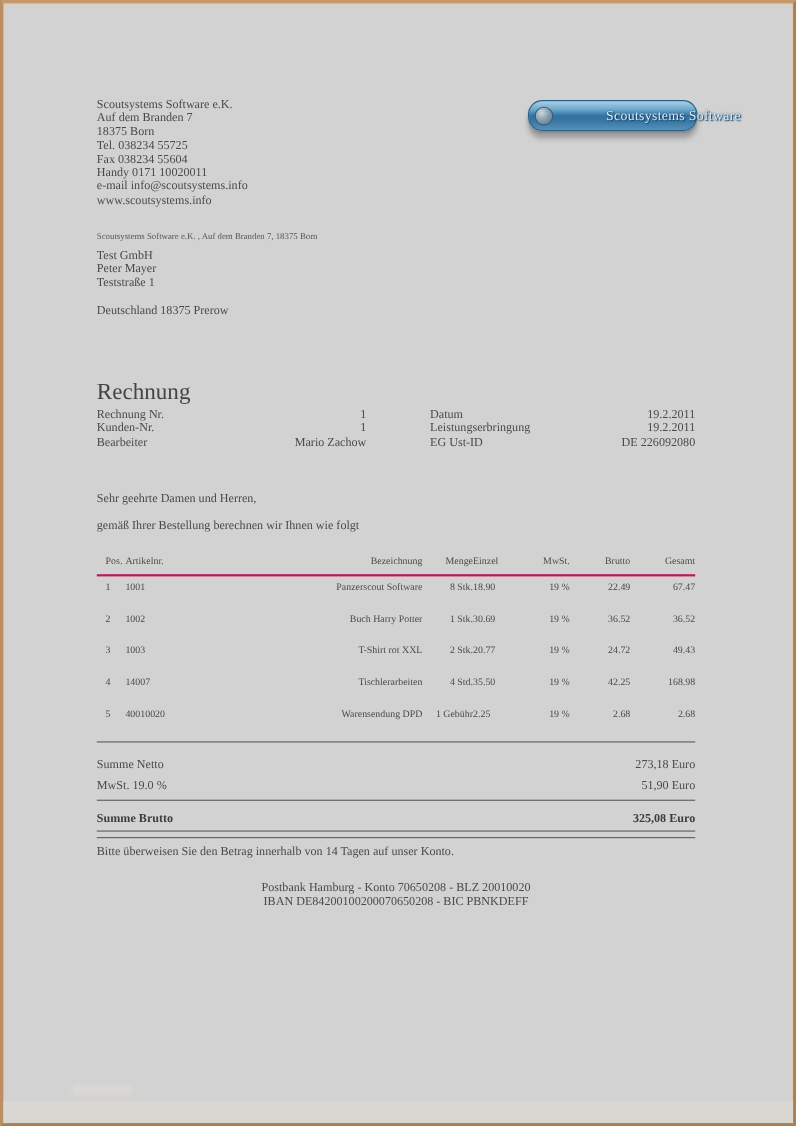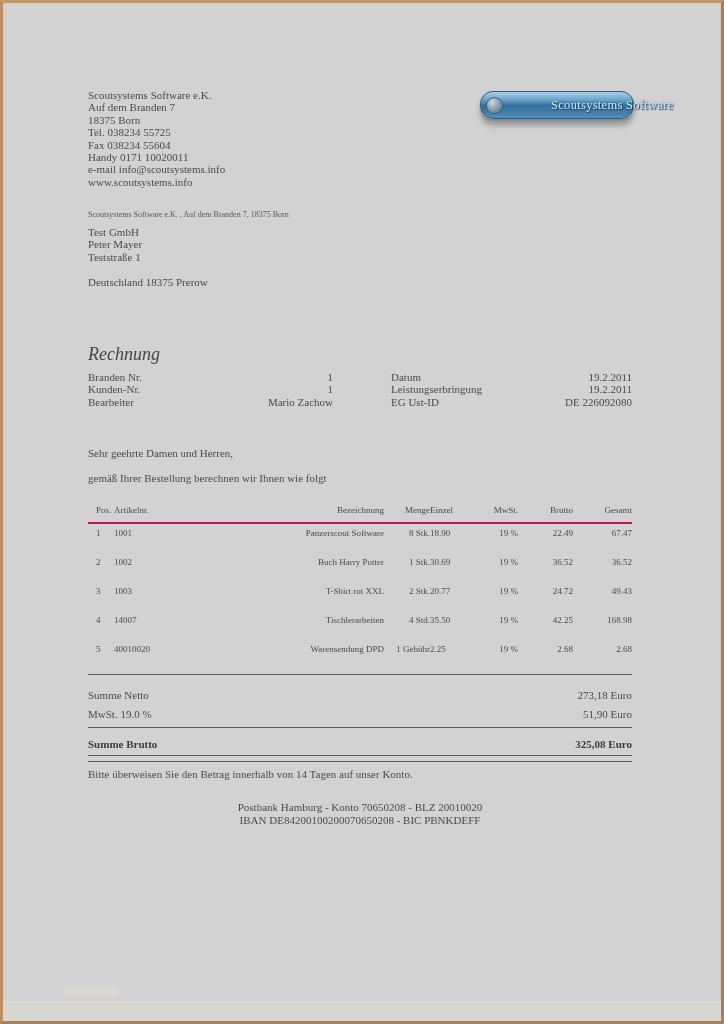--- a/index.html
+++ b/index.html
@@ -49,21 +49,21 @@
     color: #d6e9f5; text-shadow: 1px 1px 1px #173f60, 0 0 2px #2a5d85;
     padding-right: 8px; white-space: nowrap; margin-left: 48px;
   }
 
   
   .sender-line { top: 207px; font-size: 8px; color: #565656; }
   .recipient-block { top: 223px; font-size: 11px; line-height: 12.4px; }
   .country-line { top: 273px; font-size: 11px; }
 
   
-  .doc-title { top: 341px; font-size: 18px; color: #454545; font-style: italic; }
+  .doc-title { top: 341px; font-size: 21px; color: #454545; }
 
   
   .meta-block { top: 368px; font-size: 11px; line-height: 12.3px; }
   .meta-row { position: relative; height: 12.3px; }
   .meta-row .l1 { position: absolute; left: 0; }
   .meta-row .v1 { position: absolute; left: 0; width: 245px; text-align: right; }
   .meta-row .l2 { position: absolute; left: 303px; }
   .meta-row .v2 { position: absolute; right: 0; text-align: right; }
 
   
@@ -131,21 +131,21 @@
     <div>Test GmbH</div>
     <div>Peter Mayer</div>
     <div>Teststraße 1</div>
   </div>
   <div class="abs content-left country-line">Deutschland 18375 Prerow</div>
 
   <div class="abs content-left doc-title">Rechnung</div>
 
   <div class="abs content-left meta-block">
     <div class="meta-row">
-      <span class="l1">Branden Nr.</span>
+      <span class="l1">Rechnung Nr.</span>
       <span class="v1">1</span>
       <span class="l2">Datum</span>
       <span class="v2">19.2.2011</span>
     </div>
     <div class="meta-row">
       <span class="l1">Kunden-Nr.</span>
       <span class="v1">1</span>
       <span class="l2">Leistungserbringung</span>
       <span class="v2">19.2.2011</span>
     </div>

